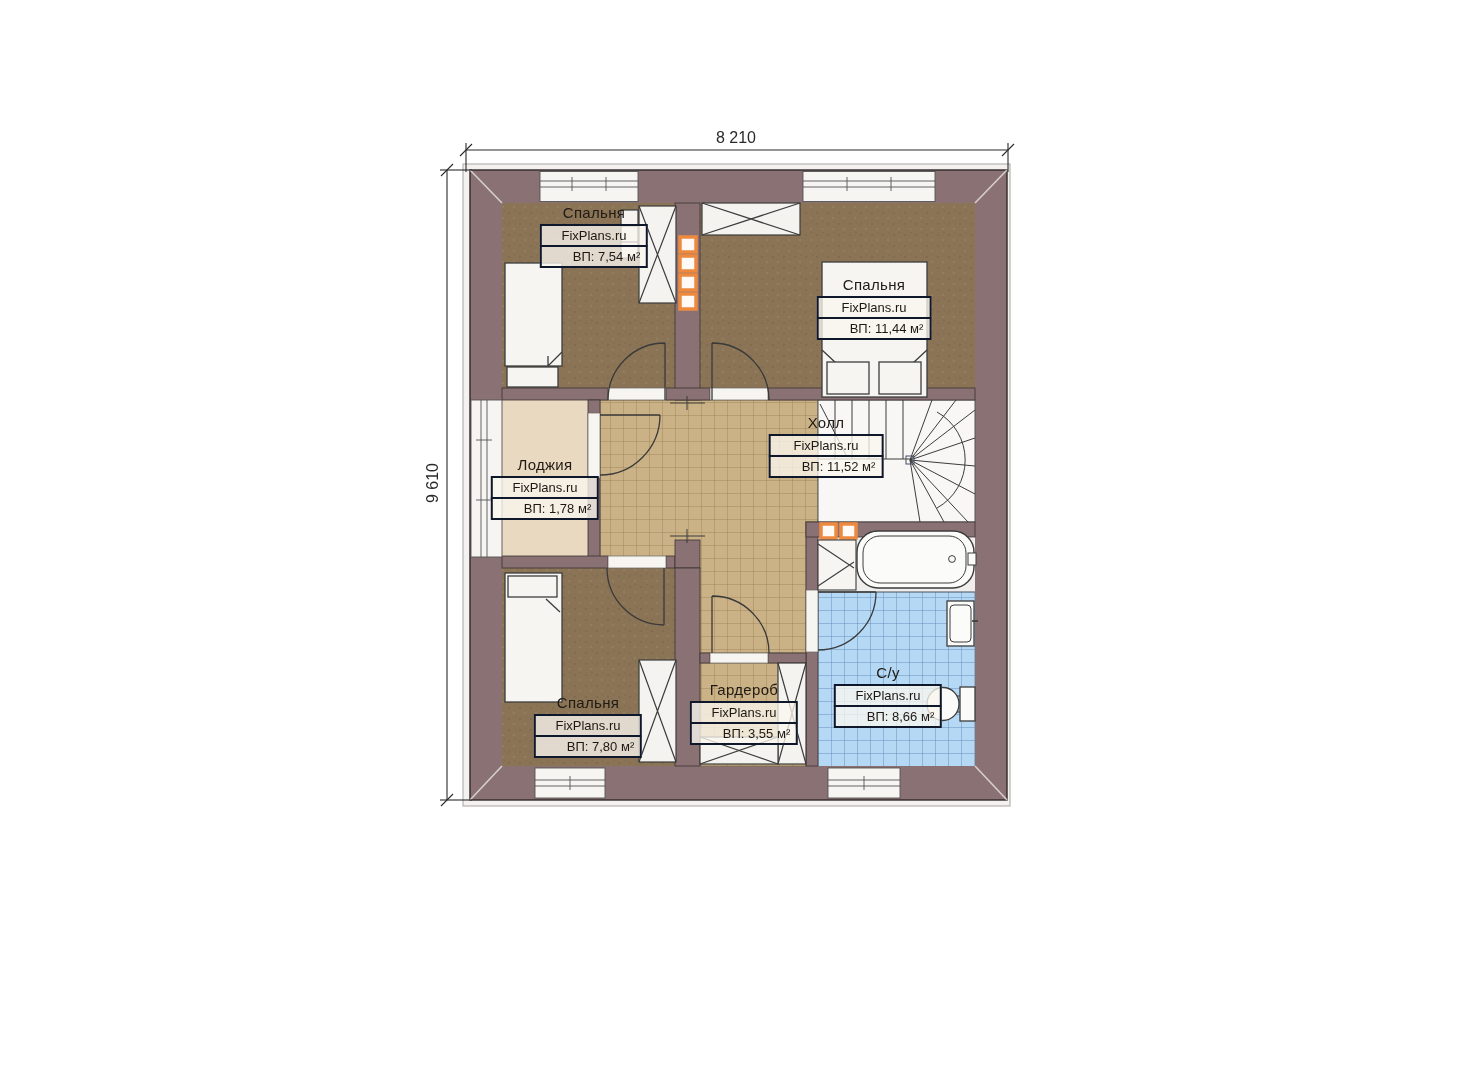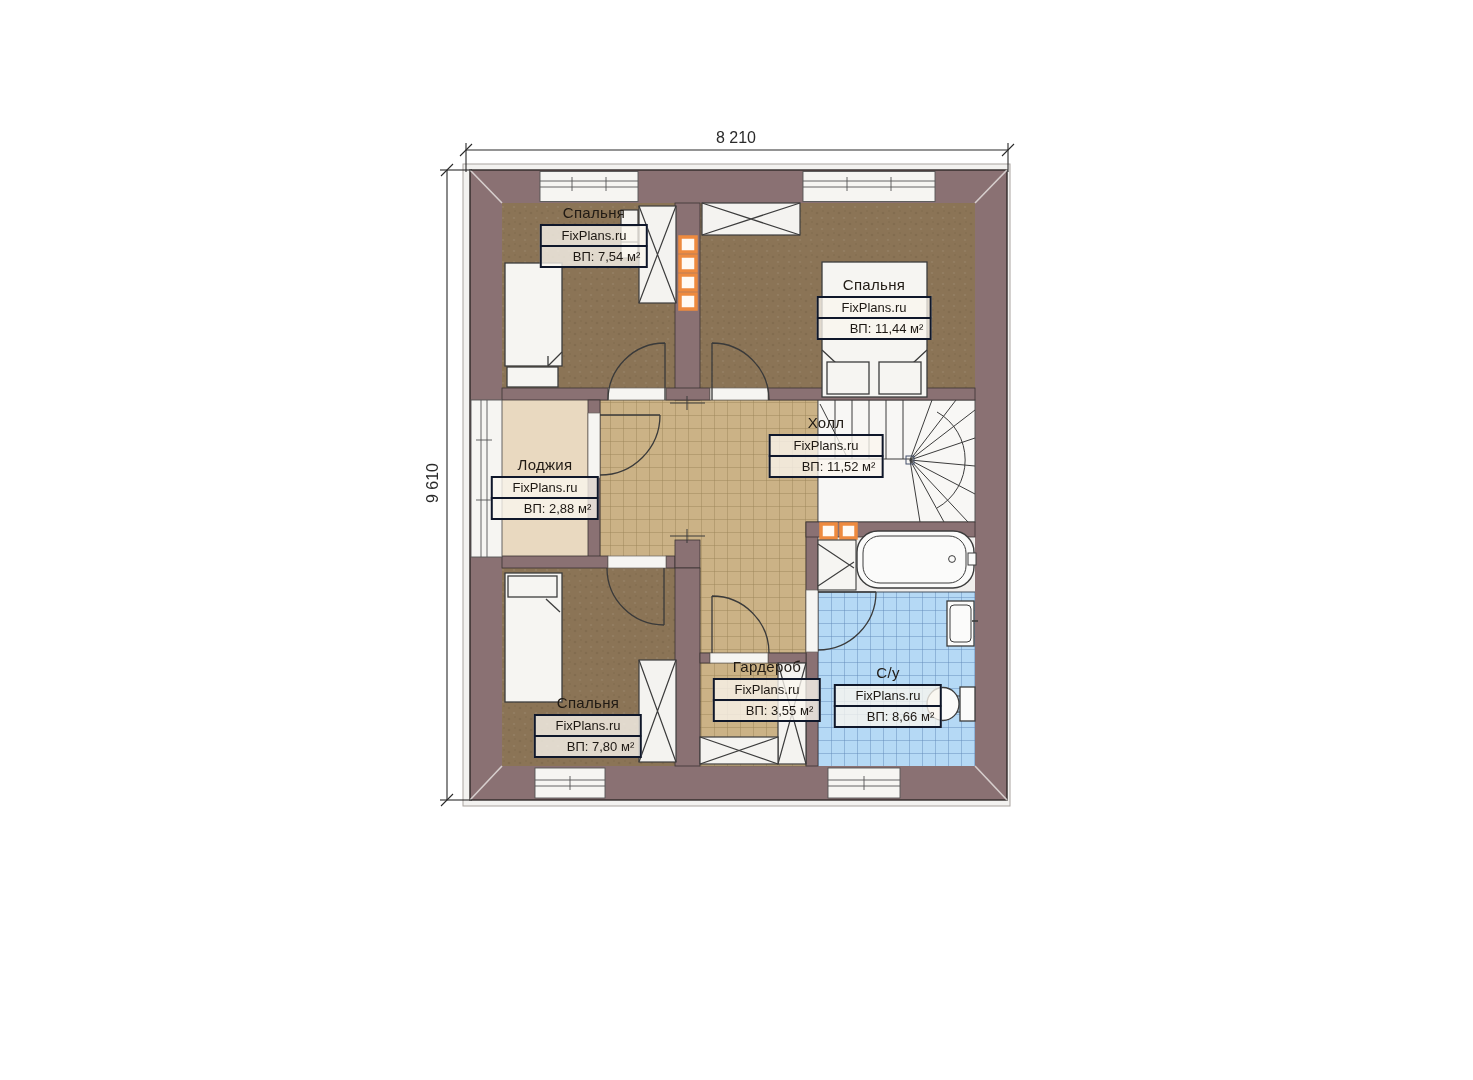--- a/index.html
+++ b/index.html
@@ -307,41 +307,41 @@
   <div class="rl-boxes">
     <div class="rl-box">FixPlans.ru</div>
     <div class="rl-box">ВП: 11,44 м²</div>
   </div>
 </div>
 
 <div class="room-label" style="left:545px;top:456px;text-align:center;">
   <div class="rl-name">Лоджия</div>
   <div class="rl-boxes">
     <div class="rl-box">FixPlans.ru</div>
-    <div class="rl-box">ВП: 2,88 м²</div>
+    <div class="rl-box">ВП: 1,78 м²</div>
   </div>
 </div>
 
 <div class="room-label" style="left:802px;top:414px;margin-left:24px;">
   <div class="rl-name">Холл</div>
   <div class="rl-boxes">
     <div class="rl-box">FixPlans.ru</div>
     <div class="rl-box">ВП: 11,52 м²</div>
   </div>
 </div>
 
 <div class="room-label" style="left:588px;top:694px;">
   <div class="rl-name">Спальня</div>
   <div class="rl-boxes">
     <div class="rl-box">FixPlans.ru</div>
     <div class="rl-box">ВП: 7,80 м²</div>
   </div>
 </div>
 
-<div class="room-label" style="left:744px;top:658px;margin-left:23px;">
+<div class="room-label" style="left:744px;top:681px;">
   <div class="rl-name">Гардероб</div>
   <div class="rl-boxes">
     <div class="rl-box">FixPlans.ru</div>
     <div class="rl-box">ВП: 3,55 м²</div>
   </div>
 </div>
 
 <div class="room-label" style="left:888px;top:664px;">
   <div class="rl-name">С/у</div>
   <div class="rl-boxes">

